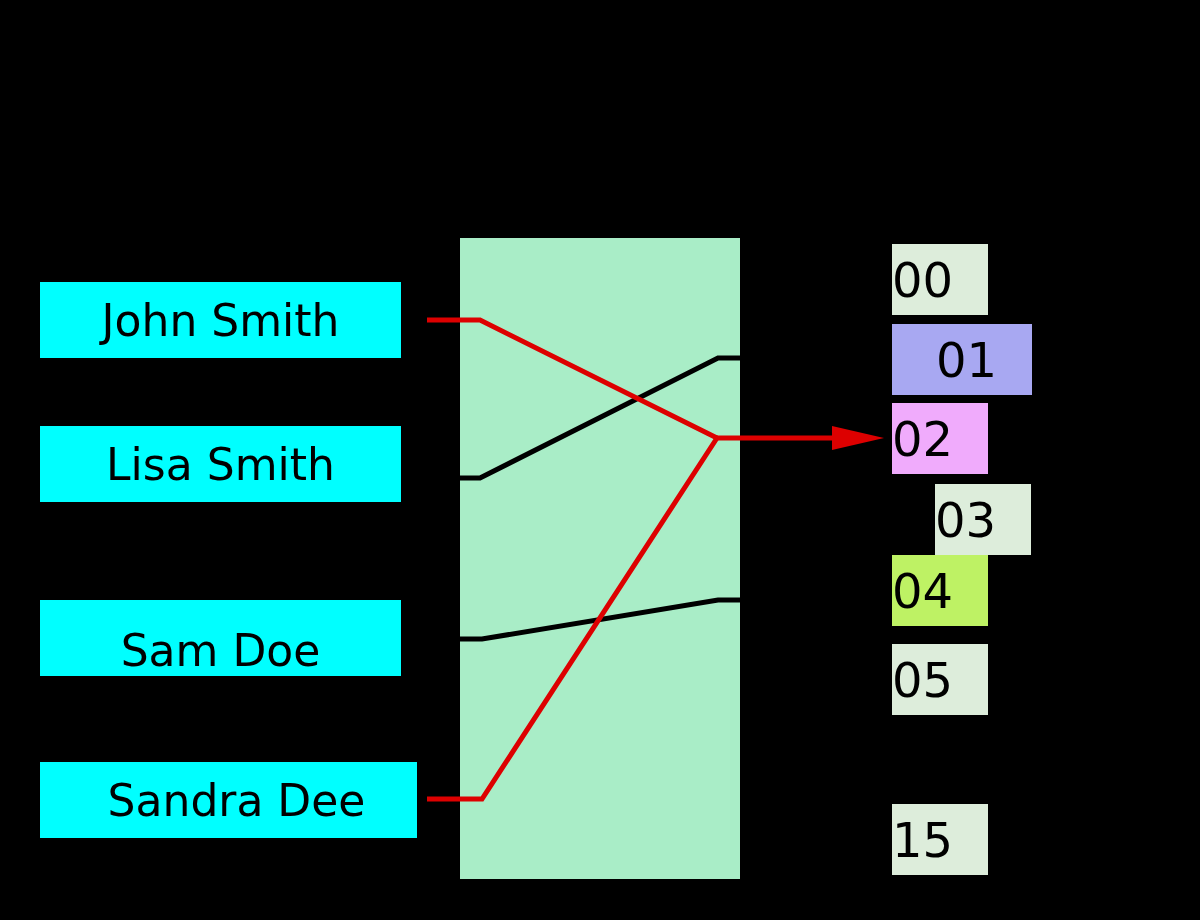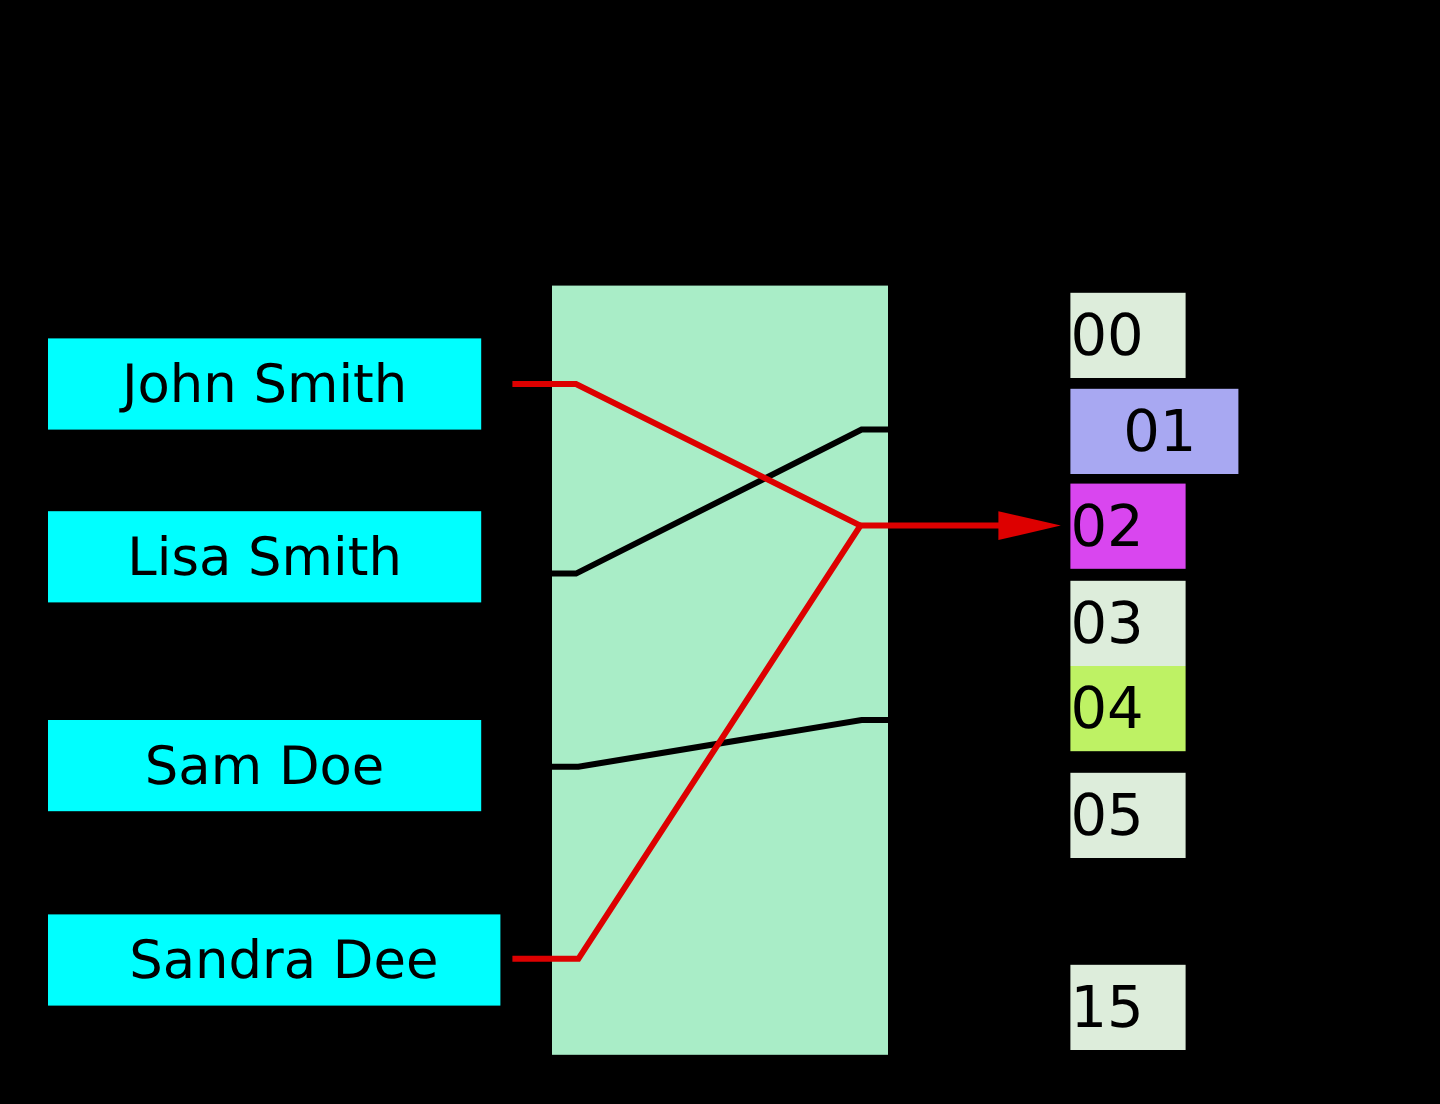--- a/index.html
+++ b/index.html
@@ -65,38 +65,38 @@
     <polygon points="832,426 884,438 832,450" fill="#dd0000"></polygon>
   </svg>
 
   <div id="keys">
       <div class="key-box" style="top: 282px; background: rgb(0, 255, 255);">
         <span class="key-label">John Smith</span>
       </div>
       <div class="key-box" style="top: 426px; background: rgb(0, 255, 255);">
         <span class="key-label">Lisa Smith</span>
       </div>
-      <div class="key-box" style="top: 600px; background: rgb(0, 255, 255);">
+      <div class="key-box" style="top: 600px; background: rgb(0, 255, 255); align-items: flex-end;">
         <span class="key-label">Sam Doe</span>
       </div>
       <div class="key-box" style="top: 762px; background: rgb(0, 255, 255); padding-left: 16px;">
         <span class="key-label">Sandra Dee</span>
       </div>
     </div>
   <div id="buckets">
       <div class="bucket" style="top: 244px; background: rgb(221, 237, 219);">
         <span class="bucket-label">00</span>
       </div>
       <div class="bucket" style="top: 324px; background: rgb(168, 168, 242); padding-left: 44px;">
         <span class="bucket-label">01</span>
       </div>
-      <div class="bucket" style="top: 403px; background: #d946ef;">
+      <div class="bucket" style="top: 403px; background: #f0abfc;">
         <span class="bucket-label">02</span>
       </div>
-      <div class="bucket" style="top: 484px; background: rgb(221, 237, 219);">
+      <div class="bucket" style="top: 484px; background: rgb(221, 237, 219); margin-left: 43px;">
         <span class="bucket-label">03</span>
       </div>
       <div class="bucket" style="top: 555px; background: #bef264;">
         <span class="bucket-label">04</span>
       </div>
       <div class="bucket" style="top: 644px; background: rgb(221, 237, 219);">
         <span class="bucket-label">05</span>
       </div>
       <div class="bucket" style="top: 804px; background: rgb(221, 237, 219);">
         <span class="bucket-label">15</span>

